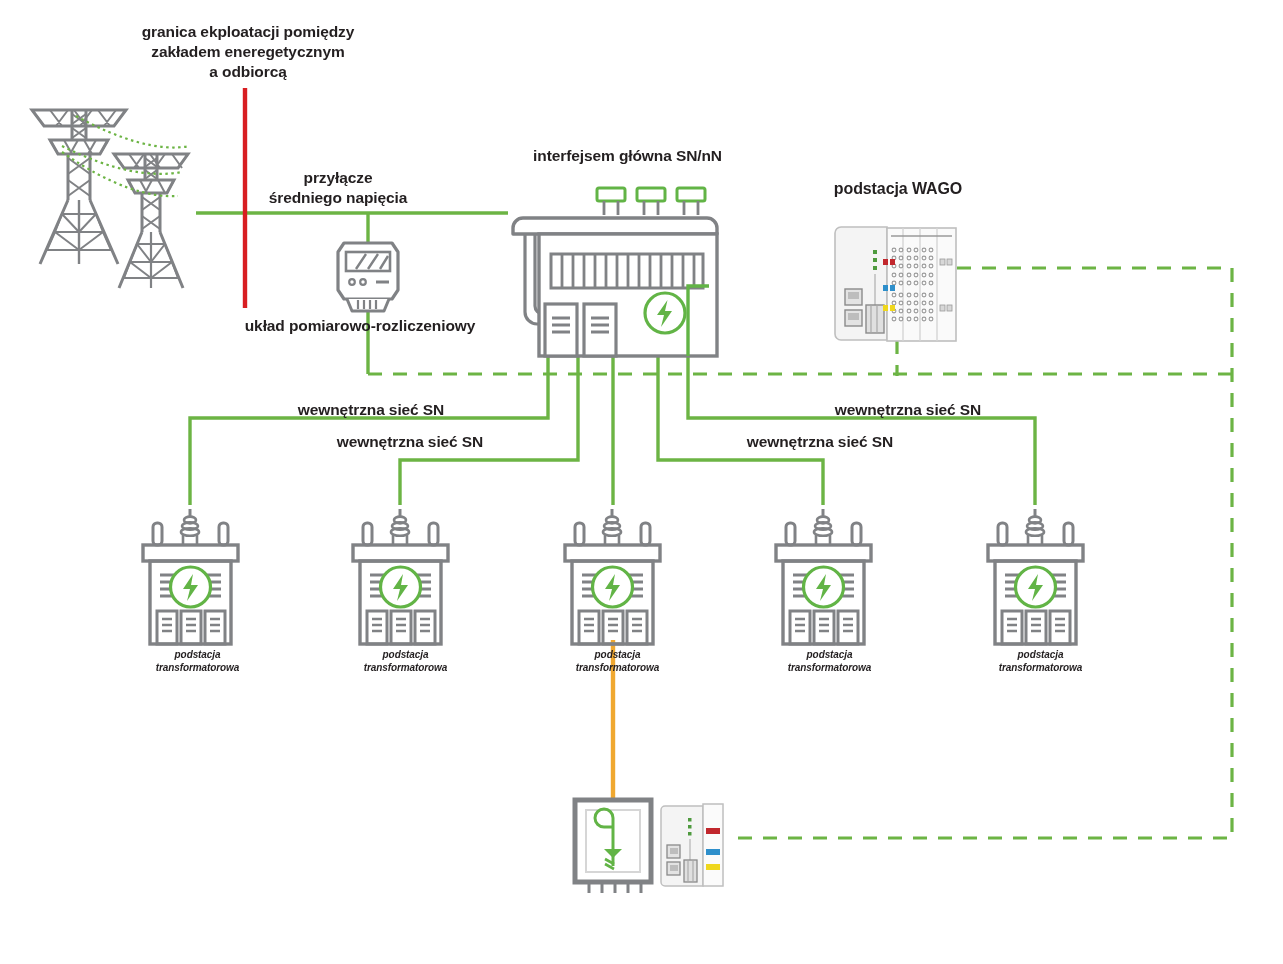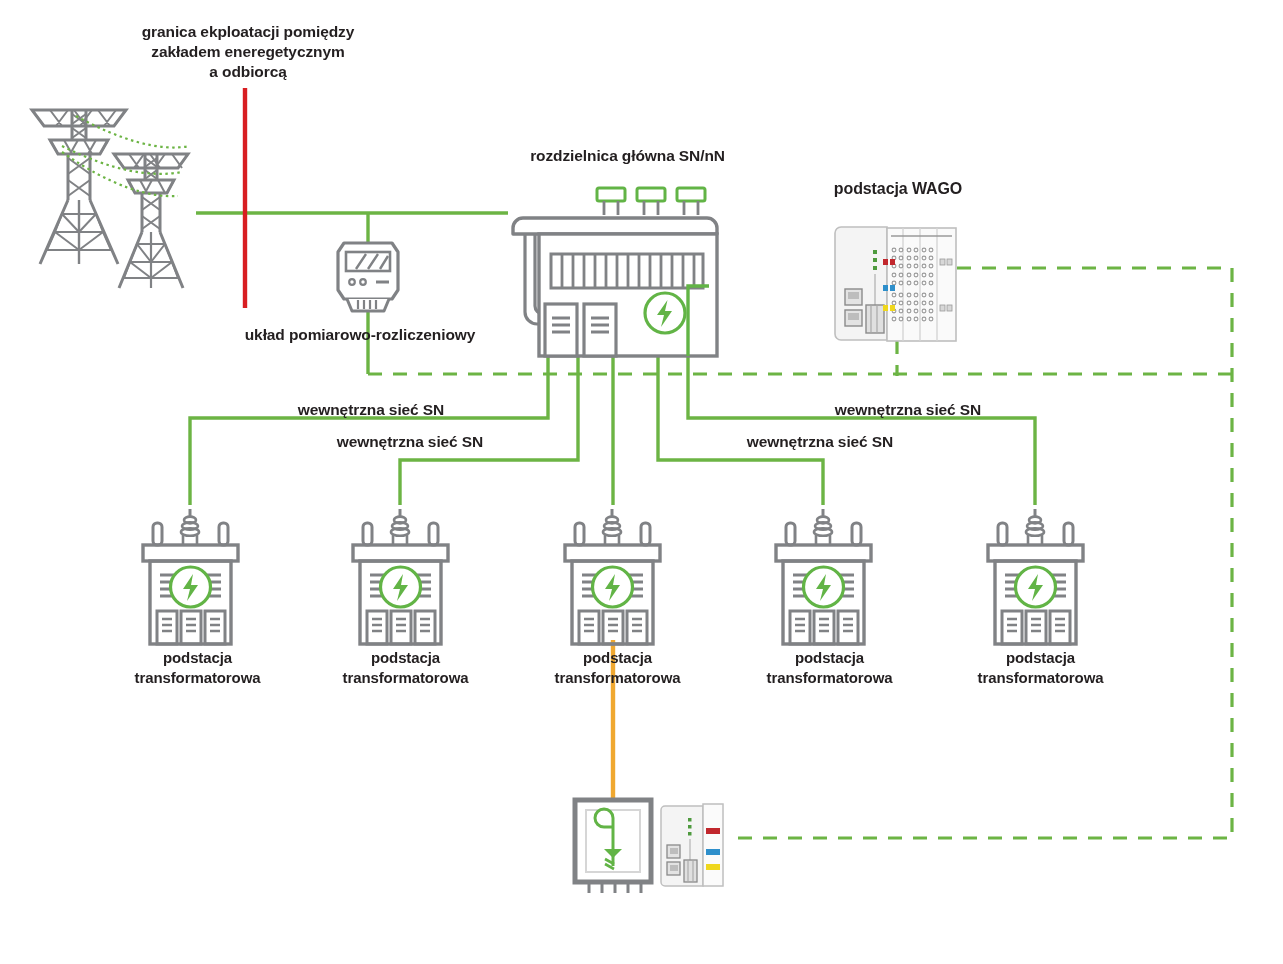--- a/index.html
+++ b/index.html
@@ -16,21 +16,21 @@
     font-family: "Liberation Sans", sans-serif;
     font-weight: bold;
     color: #231f20;
     text-align: center;
     line-height: 1.30;
     white-space: pre-line;
     letter-spacing: -0.1px;
   }
   .lbl.s15 { font-size: 15.5px; }
   .lbl.s16 { font-size: 16px; }
-  .lbl.s14 { font-size: 15px; }
+  .lbl.s14 { font-size: 10px; font-style: italic; }
 </style>
 </head>
 <body>
 
 <div id="stage">
 
   <svg class="layer" viewBox="0 0 1283 964" xmlns="http://www.w3.org/2000/svg">
     <defs>
       <g id="pylon-big">
 
@@ -312,24 +312,26 @@
       <rect x="706" y="828" width="14" height="6" fill="#C1272D"></rect>
       <rect x="706" y="849" width="14" height="6" fill="#2E8FCB"></rect>
       <rect x="706" y="864" width="14" height="6" fill="#EFD71E"></rect>
     </g>
   </svg>
 
   <div class="lbl s15" style="left:113px; top:22px; width:270px;">granica ekploatacji pomiędzy
 zakładem eneregetycznym
 a odbiorcą</div>
 
-
-  <div class="lbl s15" style="left:236px; top:325px; width:248px;">układ pomiarowo-rozliczeniowy</div>
-
-  <div class="lbl s15" style="left:495px; top:146px; width:265px;">rozdzielnica główna SN/nN</div>
+  <div class="lbl s15" style="left:253px; top:168px; width:170px;">przyłącze
+średniego napięcia</div>
+
+  <div class="lbl s15" style="left:236px; top:316px; width:248px;">układ pomiarowo-rozliczeniowy</div>
+
+  <div class="lbl s15" style="left:495px; top:146px; width:265px;">interfejsem główna SN/nN</div>
 
   <div class="lbl s16" style="left:803px; top:179px; width:190px;">podstacja WAGO</div>
 
   <div class="lbl s15" style="left:291px; top:400px; width:160px;">wewnętrzna sieć SN</div>
   <div class="lbl s15" style="left:330px; top:432px; width:160px;">wewnętrzna sieć SN</div>
   <div class="lbl s15" style="left:828px; top:400px; width:160px;">wewnętrzna sieć SN</div>
   <div class="lbl s15" style="left:740px; top:432px; width:160px;">wewnętrzna sieć SN</div>
 
   <div class="lbl s14" style="left:120px; top:648px; width:155px;">podstacja
 transformatorowa</div>

